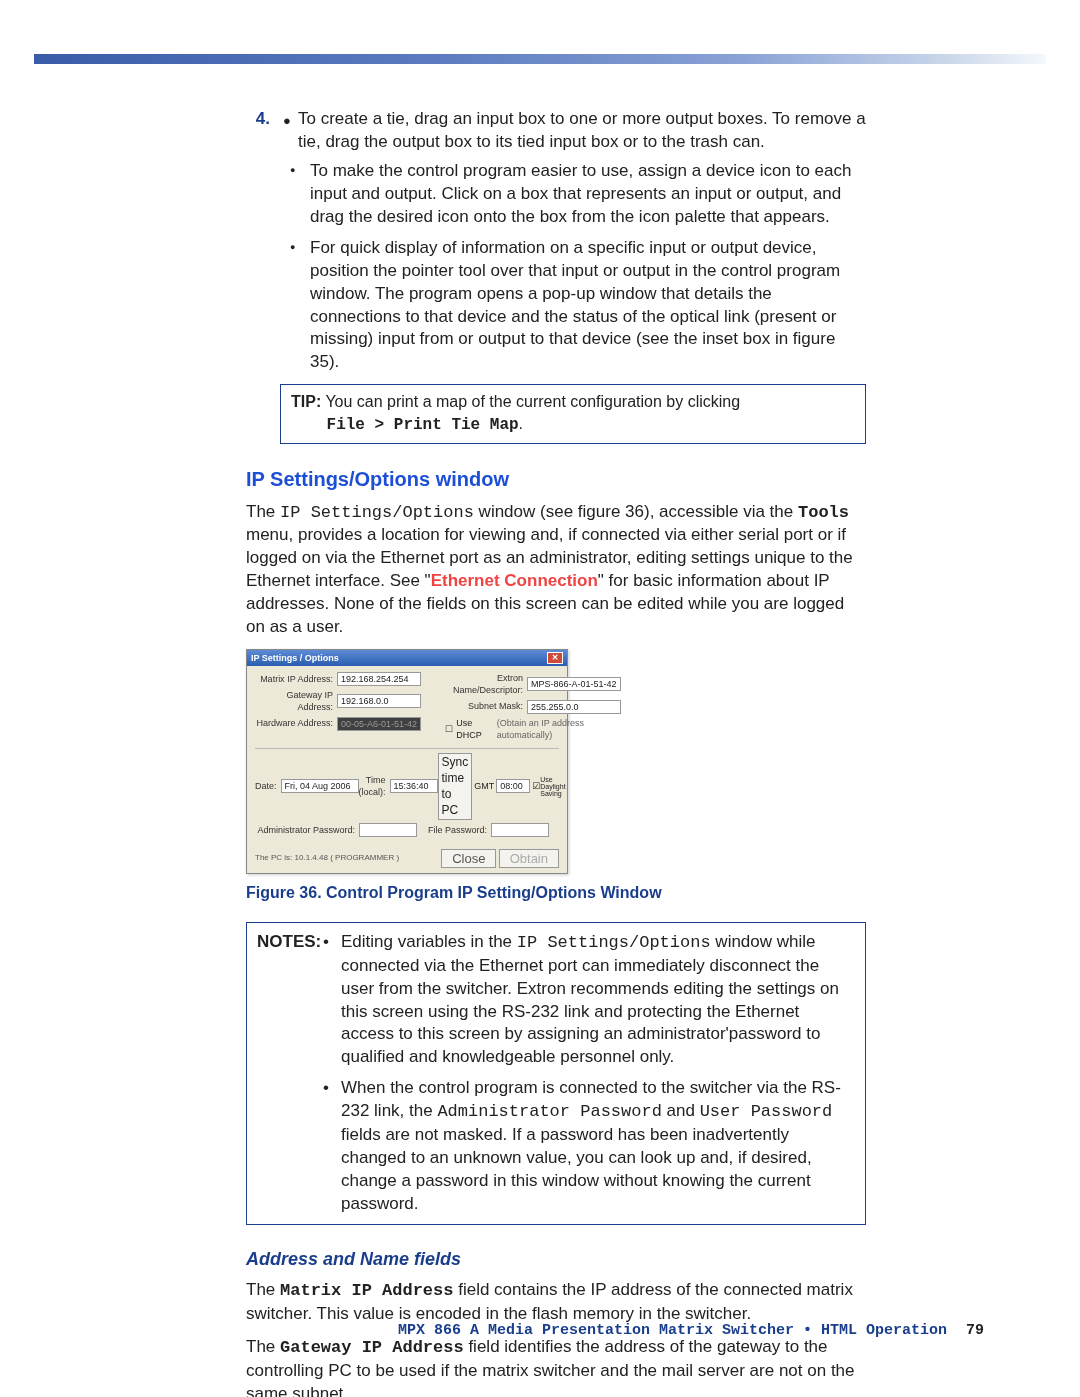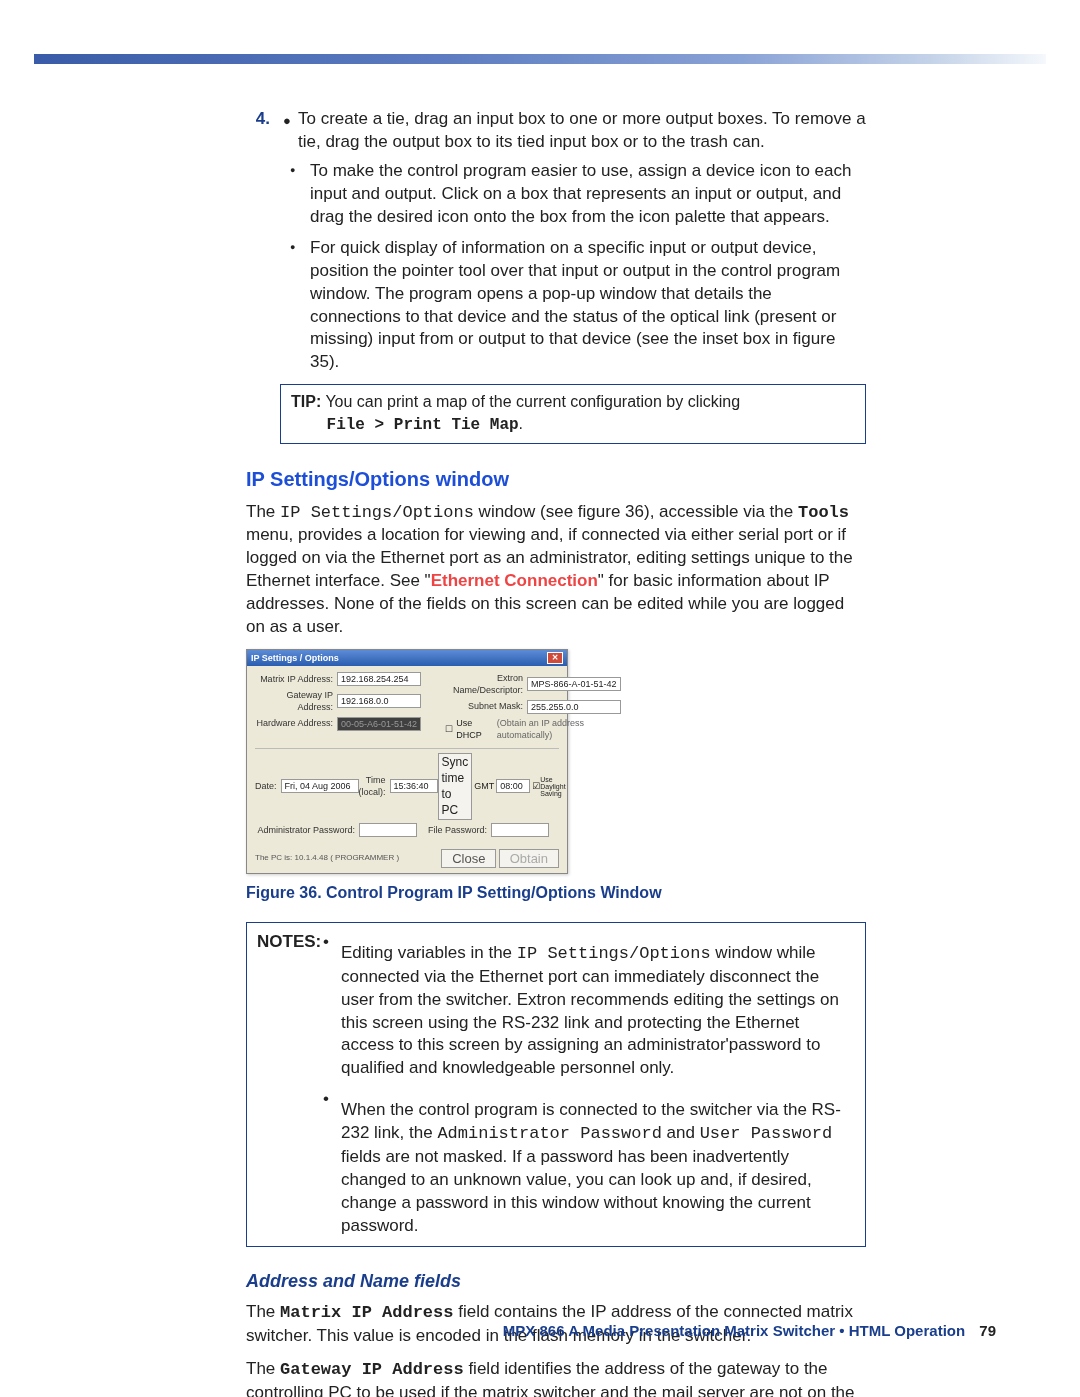--- a/index.html
+++ b/index.html
@@ -90,38 +90,39 @@
     margin: 8px 0 18px 0;
   }
   .notes-box {
     border: 1.5px solid #1a3e8c;
     padding: 8px 10px 8px 10px;
     margin-bottom: 22px;
   }
   .notes-row { display: flex; align-items: flex-start; }
   .notes-label { font-weight: 700; flex: 0 0 66px; }
   .notes-bullet { flex: 0 0 18px; }
-  .notes-text { flex: 1; margin-top: 11px; }
+  .notes-text { flex: 1; }
   .notes-box ul { list-style: none; padding: 0; margin: 0; }
   .notes-box li { margin-bottom: 8px; }
   .notes-box li:last-child { margin-bottom: 0; }
   h3.sub {
     color: #1a3e8c;
     font-style: italic;
     font-weight: 700;
     font-size: 18px;
     margin: 0 0 8px 0;
   }
   .footer {
     position: absolute;
     bottom: 56px;
-    right: 84px;
+    right: 96px;
     font-size: 15px;
     color: #1a3e8c;
     font-weight: 700;
+    font-family: Liberation Mono, monospace;
   }
   .footer .pnum { color: #222; font-weight: 700; margin-left: 10px; }
 
   
   .dialog {
     width: 320px;
     border: 1px solid #888;
     background: #ece9d8;
     font-size: 9px;
     font-family: Tahoma, sans-serif;

